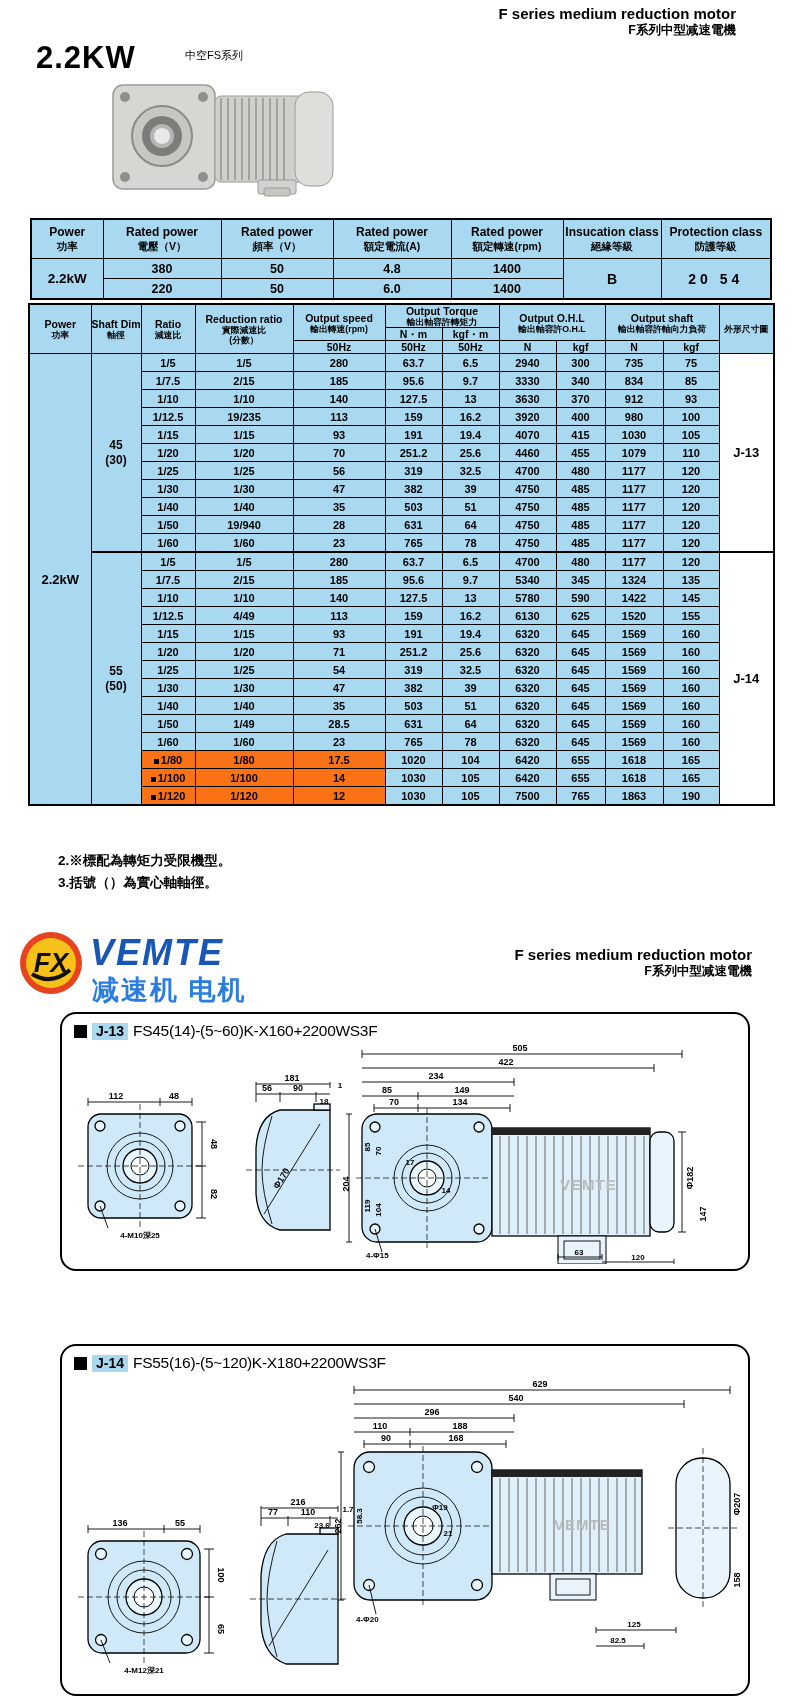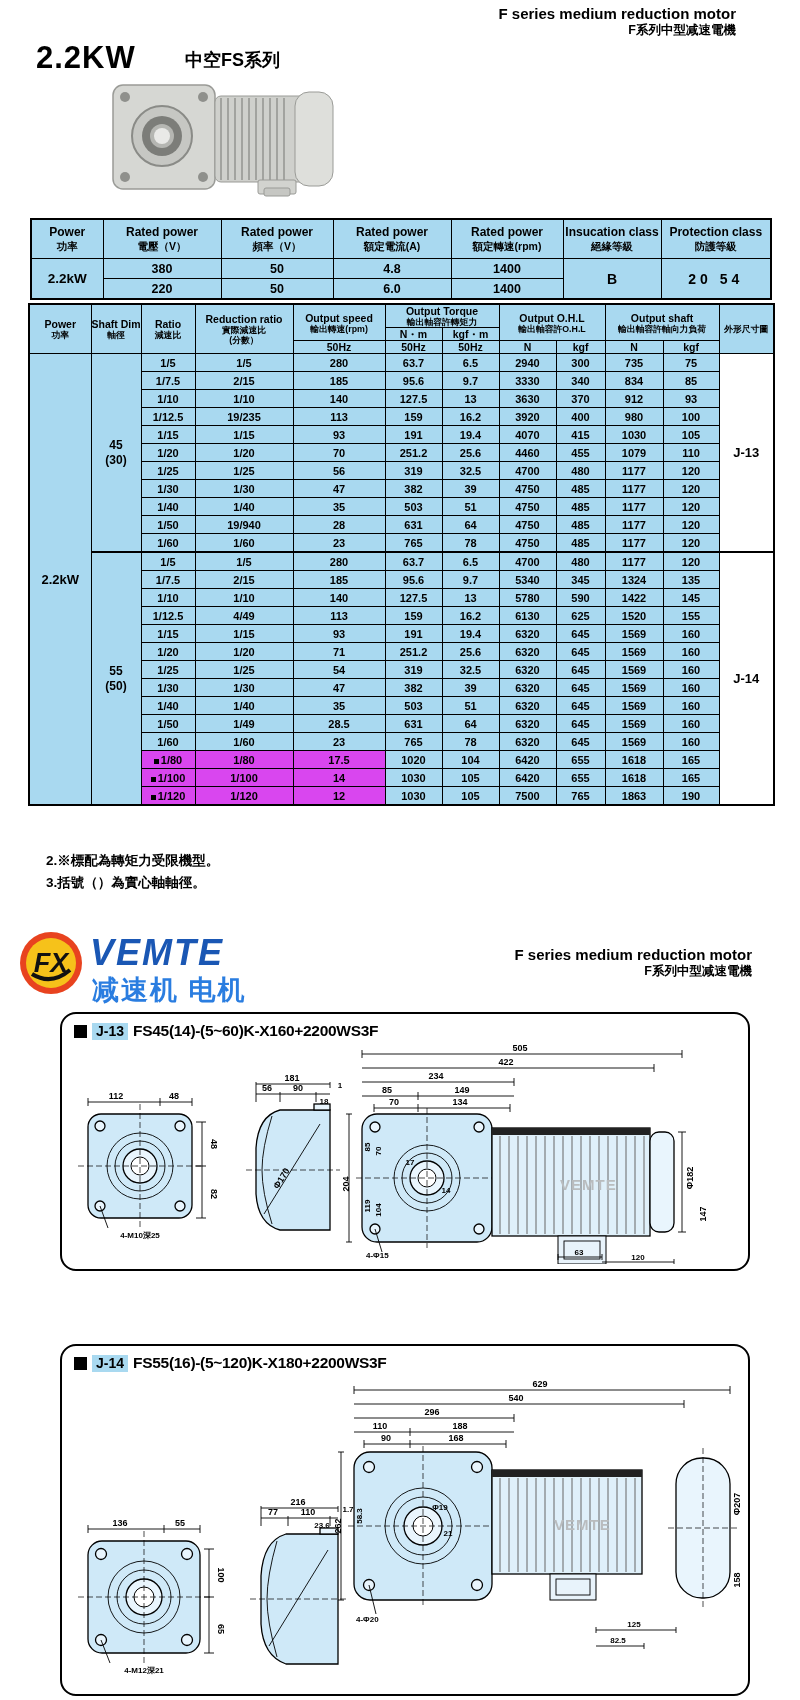--- a/index.html
+++ b/index.html
@@ -3,54 +3,54 @@
 <meta charset="utf-8">
 <style>
   html,body{margin:0;padding:0}
   body{width:800px;height:1700px;background:#fff;position:relative;overflow:hidden;
        font-family:"Liberation Sans",sans-serif;color:#000}
   .abs{position:absolute}
   
   .hdr-en{font-size:15px;font-weight:bold;white-space:nowrap}
   .hdr-cn{font-size:12.5px;font-weight:bold;white-space:nowrap}
   .kw-title{font-size:31px;font-weight:bold;letter-spacing:1px}
-  .series-title{font-size:18px;font-weight:bold}
+  .series-title{font-size:11px;font-weight:normal}
   
   table{border-collapse:collapse;table-layout:fixed}
   .t1{border:2.5px solid #000;width:740px}
   .t1 th,.t1 td{border:1.6px solid #000;background:#a9d9f0;text-align:center;
       font-weight:bold;padding:0;overflow:hidden}
   .t1 th{height:38px;font-size:12px;line-height:1.25}
   .t1 td{height:19px;font-size:12.5px}
   .t1 .cn{font-size:10.5px}
   .t2{border:2.5px solid #000;width:745px}
   .t2 th,.t2 td{border:1.2px solid #000;background:#a9d9f0;text-align:center;
       font-weight:bold;padding:0;overflow:hidden}
   .t2 th{font-size:10.5px;line-height:1.15}
   .t2 thead th{border-bottom-width:1.6px}
   .t2 .cn{font-size:8.8px}
   .t2 td{height:17px;font-size:11px}
-  .t2 td.wh{background:#d946ef}
+  .t2 td.wh{background:#f97316}
   .t2 td.figcell{background:#fff;font-size:13px}
   .t2 td.pwcell{font-size:13px}
   .t2 td.shaftcell{font-size:12px;line-height:1.2}
   .t2 tr.gsep td{border-top:2px solid #000}
   .mk{display:inline-block;width:5px;height:5px;background:#000;margin-right:2px}
   
   .notes{font-size:13.5px;font-weight:bold;line-height:22px}
-  .notes .n2{margin-left:16px}
+  .notes .n2{margin-left:28px}
   
   .brand{font-size:36px;font-weight:bold;color:#1a57b4;letter-spacing:2px;font-style:italic}
   .brand-sub{font-size:27px;font-weight:bold;color:#2a7de0;letter-spacing:2px}
   
   .panel{position:absolute;left:60px;width:686px;border:2.5px solid #000;border-radius:16px;background:#fff}
   .ptitle{display:flex;align-items:center;gap:5px;padding:8px 0 0 12px}
   .sq{width:13px;height:13px;background:#000;flex:0 0 auto}
   .jcode{background:#a9d9f0;font-size:14px;font-weight:bold;padding:0 4px;line-height:17px}
-  .dtitle{font-size:15.5px;font-weight:bold;letter-spacing:-0.3px}
+  .dtitle{font-size:15.5px;font-weight:normal;letter-spacing:-0.3px}
   
   svg text.dim{font-size:9px;font-weight:600;fill:#000;font-family:"Liberation Sans",sans-serif}
   svg text.sm{font-size:8px;font-weight:600;fill:#000;font-family:"Liberation Sans",sans-serif}
   svg .ln{stroke:#000;stroke-width:0.9;fill:none}
   svg .out{stroke:#000;stroke-width:1.3;fill:#cfe9f8}
   svg .out2{stroke:#000;stroke-width:1.3;fill:#e9f5fd}
   svg .cl{stroke:#000;stroke-width:0.7;stroke-dasharray:6 3;fill:none}
   svg .wm{font-size:15px;font-weight:bold;fill:#b9bcbe;letter-spacing:1px;font-family:"Liberation Sans",sans-serif}
 </style>
 </head>

